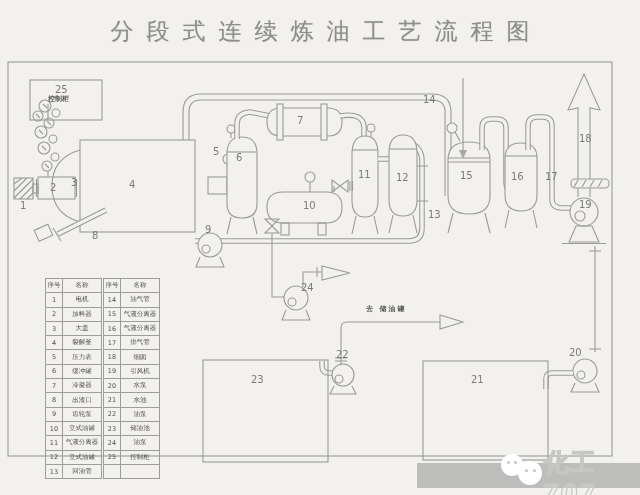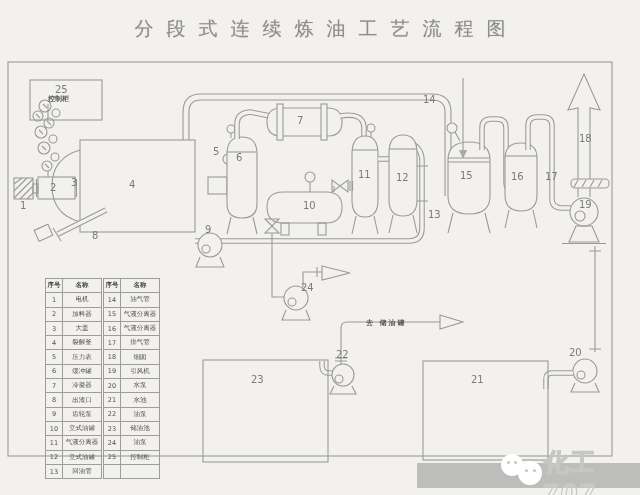--- a/index.html
+++ b/index.html
@@ -1,37 +1,37 @@
 <!DOCTYPE html>
 <html><head>
 <meta charset="utf-8">
 <style>
   html,body{margin:0;padding:0;}
   #stage{position:relative;width:640px;height:495px;background:#f2f1ee;overflow:hidden;
          font-family:"DejaVu Sans",sans-serif;}
   #title{position:absolute;top:16px;left:0;width:640px;text-align:center;
-         font-size:19px;letter-spacing:13px;color:#8d8d8d;text-indent:13px;
+         font-size:23px;letter-spacing:13px;color:#8d8d8d;text-indent:13px;
          text-shadow:0 0 1px rgba(140,140,140,.45);white-space:nowrap;}
   svg{position:absolute;left:0;top:0;}
   .ln,.sh{fill:none;stroke:#9a9a9a;stroke-width:1.1px;}
   .shf{fill:#f2f1ee;stroke:#9a9a9a;stroke-width:1.1px;}
   .fil{fill:#a8a8a8;stroke:none;}
   .po{fill:none;stroke:#9a9a9a;stroke-width:5.5px;}
   .pi{fill:none;stroke:#f2f1ee;stroke-width:3.4px;}
   .po2{fill:none;stroke:#9a9a9a;stroke-width:7px;}
   .pi2{fill:none;stroke:#f2f1ee;stroke-width:4.8px;}
   .lbl{position:absolute;font-size:10px;color:#7b7b7b;line-height:1;}
   .small-note{position:absolute;font-size:7px;font-weight:bold;color:#5a5a5a;line-height:1;}
   .legend{position:absolute;top:278px;display:flex;}
   .legend table{border-collapse:collapse;background:transparent;}
   .legend td{border:1px solid #9d9d9d;font-size:6.5px;color:#4e4e4e;
              text-align:center;padding:0;height:13.3px;overflow:hidden;white-space:nowrap;}
   .legend td.c-no{width:16px;}
   .legend td.c-nm{width:38px;}
-  .legend .hd td{font-weight:bold;}
+  .legend .hd td{font-weight:normal;}
   #legend-left{left:45px;} #legend-right{left:103px;}
   #gray-band{position:absolute;left:417px;top:463px;width:223px;height:25px;background:#bdbdbb;}
   #wm-text{position:absolute;left:543px;top:446px;font-size:25px;font-weight:bold;
            color:rgba(255,255,255,0.18);-webkit-text-stroke:1.2px #c6c6c3;
            transform:skewX(-4deg);letter-spacing:1px;}
   .bub{position:absolute;background:#fff;border-radius:50%;}
   .dot{position:absolute;background:#c4c4c2;border-radius:50%;width:3px;height:3px;}
 </style>
 </head>
 <body>
@@ -262,21 +262,21 @@
   <div class="lbl" style="left:579px;top:134px">18</div>
   <div class="lbl" style="left:579px;top:200px">19</div>
   <div class="lbl" style="left:569px;top:348px">20</div>
   <div class="lbl" style="left:471px;top:375px">21</div>
   <div class="lbl" style="left:336px;top:350px">22</div>
   <div class="lbl" style="left:251px;top:375px">23</div>
   <div class="lbl" style="left:301px;top:283px">24</div>
   <div class="lbl" style="left:55px;top:85px">25</div>
 
   <div class="small-note" style="left:48px;top:96px;width:40px">控制柜</div>
-  <div class="small-note" style="left:366px;top:320px;letter-spacing:2px">去 储油罐</div>
+  <div class="small-note" style="left:366px;top:306px;letter-spacing:2px">去 储油罐</div>
 
   <div class="legend" id="legend-left">
     <table>
       <tbody>
         <tr class="hd">
           <td class="c-no">序号</td>
           <td class="c-nm">名称</td>
         </tr>
 
           <tr>

